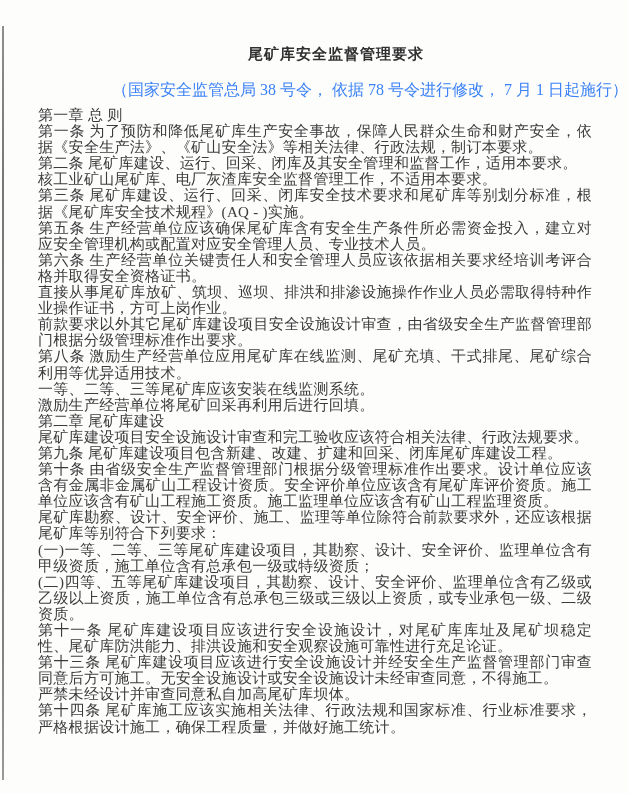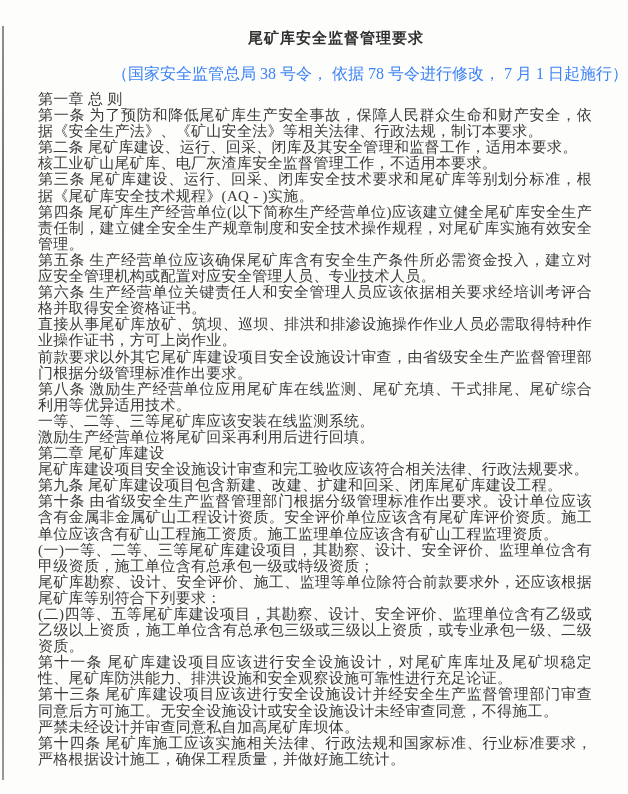--- a/index.html
+++ b/index.html
@@ -17,21 +17,21 @@
   .scan-edge {
     position: absolute;
     left: 2px;
     top: 26px;
     bottom: 14px;
     width: 2px;
     background: linear-gradient(#6a6a6a, #4a4a4a 20%, #555 80%, #777);
     opacity: 0.75;
   }
   .title {
-    padding-top: 29px;
+    padding-top: 45px;
     text-align: center;
     font-size: 15px;
     font-weight: bold;
     letter-spacing: 1px;
     color: #303030;
     margin-left: 44px;
   }
   .subtitle {
     margin-top: 16px;
     text-align: right;
@@ -54,33 +54,32 @@
 <div class="page">
   <div class="scan-edge"></div>
   <h1 class="title">尾矿库安全监督管理要求</h1>
   <p class="subtitle">（国家安全监管总局 38 号令， 依据 78 号令进行修改， 7 月 1 日起施行）</p>
   <div class="doc-body">
       <p class="para">第一章 总 则</p>
       <p class="para">第一条 为了预防和降低尾矿库生产安全事故，保障人民群众生命和财产安全，依据《安全生产法》、《矿山安全法》等相关法律、行政法规，制订本要求。</p>
       <p class="para">第二条 尾矿库建设、运行、回采、闭库及其安全管理和监督工作，适用本要求。</p>
       <p class="para">核工业矿山尾矿库、电厂灰渣库安全监督管理工作，不适用本要求。</p>
       <p class="para">第三条 尾矿库建设、运行、回采、闭库安全技术要求和尾矿库等别划分标准，根据《尾矿库安全技术规程》(AQ - )实施。</p>
-      <p class="para">第四条 尾矿库生产经营单位(以下简称生产经营单位)应该建立健全尾矿库安全生产责任制，建立健全安全生产规章制度和安全技术操作规程，对尾矿库实施有效安全管理。</p>
       <p class="para">第五条 生产经营单位应该确保尾矿库含有安全生产条件所必需资金投入，建立对应安全管理机构或配置对应安全管理人员、专业技术人员。</p>
       <p class="para">第六条 生产经营单位关键责任人和安全管理人员应该依据相关要求经培训考评合格并取得安全资格证书。</p>
       <p class="para">直接从事尾矿库放矿、筑坝、巡坝、排洪和排渗设施操作作业人员必需取得特种作业操作证书，方可上岗作业。</p>
       <p class="para">前款要求以外其它尾矿库建设项目安全设施设计审查，由省级安全生产监督管理部门根据分级管理标准作出要求。</p>
       <p class="para">第八条 激励生产经营单位应用尾矿库在线监测、尾矿充填、干式排尾、尾矿综合利用等优异适用技术。</p>
       <p class="para">一等、二等、三等尾矿库应该安装在线监测系统。</p>
       <p class="para">激励生产经营单位将尾矿回采再利用后进行回填。</p>
       <p class="para">第二章 尾矿库建设</p>
       <p class="para">尾矿库建设项目安全设施设计审查和完工验收应该符合相关法律、行政法规要求。</p>
       <p class="para">第九条 尾矿库建设项目包含新建、改建、扩建和回采、闭库尾矿库建设工程。</p>
       <p class="para">第十条 由省级安全生产监督管理部门根据分级管理标准作出要求。设计单位应该含有金属非金属矿山工程设计资质。安全评价单位应该含有尾矿库评价资质。施工单位应该含有矿山工程施工资质。施工监理单位应该含有矿山工程监理资质。</p>
+      <p class="para">尾矿库勘察、设计、安全评价、施工、监理等单位除符合前款要求外，还应该根据尾矿库等别符合下列要求：</p>
       <p class="para">(一)一等、二等、三等尾矿库建设项目，其勘察、设计、安全评价、监理单位含有甲级资质，施工单位含有总承包一级或特级资质；</p>
-      <p class="para">尾矿库勘察、设计、安全评价、施工、监理等单位除符合前款要求外，还应该根据尾矿库等别符合下列要求：</p>
       <p class="para">(二)四等、五等尾矿库建设项目，其勘察、设计、安全评价、监理单位含有乙级或乙级以上资质，施工单位含有总承包三级或三级以上资质，或专业承包一级、二级资质。</p>
       <p class="para">第十一条 尾矿库建设项目应该进行安全设施设计，对尾矿库库址及尾矿坝稳定性、尾矿库防洪能力、排洪设施和安全观察设施可靠性进行充足论证。</p>
       <p class="para">第十三条 尾矿库建设项目应该进行安全设施设计并经安全生产监督管理部门审查同意后方可施工。无安全设施设计或安全设施设计未经审查同意，不得施工。</p>
       <p class="para">严禁未经设计并审查同意私自加高尾矿库坝体。</p>
       <p class="para">第十四条 尾矿库施工应该实施相关法律、行政法规和国家标准、行业标准要求，严格根据设计施工，确保工程质量，并做好施工统计。</p>
     </div>
 </div>
 
 </body></html>

